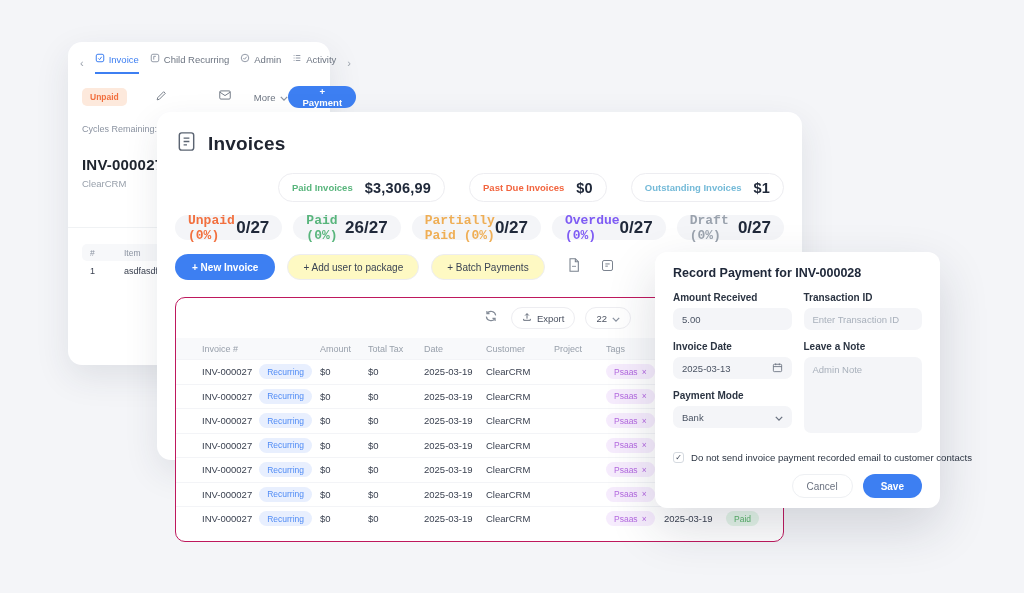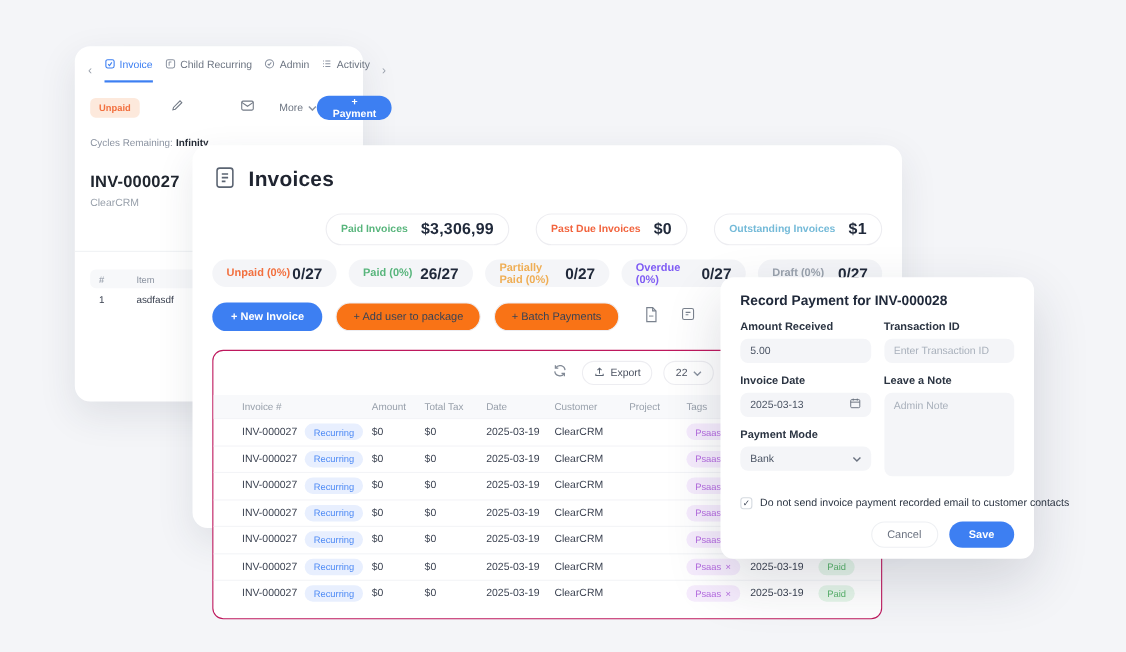--- a/index.html
+++ b/index.html
@@ -26,36 +26,36 @@
   .cycles b { color:#252b36; font-weight:700; margin-left:3px; }
   .inv-no { margin:22px 14px 0; font-size:15px; font-weight:700; color:#20262f; letter-spacing:.2px; }
   .inv-cust { margin:5px 14px 0; font-size:9.5px; color:#98a0ab; }
   .detail-divider { margin:38px 0 0; border:none; border-top:1px solid #f0f2f4; }
   .items { margin:16px 14px 0; }
   .items-head, .items-row { display:grid; grid-template-columns:34px 1fr; padding-left:8px; align-items:center; }
   .items-head { background:#f7f8fa; border-radius:5px; height:17px; font-size:8.5px; color:#8b93a1; }
   .items-row { height:19px; font-size:9px; color:#3a4150; }
 
   
-  .invoices-panel { left:175px; top:112px; width:645px; height:348px; z-index:2; border-radius:14px;margin-top:20px; }
+  .invoices-panel { left:157px; top:112px; width:645px; height:348px; z-index:2; border-radius:14px; }
   .inv-head { display:flex; align-items:center; gap:10px; padding:18px 18px 0; }
   .inv-head h1 { font-size:19px; font-weight:600; color:#1f2430; letter-spacing:.2px; }
   .stats-row { display:flex; justify-content:flex-end; gap:24px; margin:16px 18px 0; }
   .stat-pill { display:flex; align-items:center; gap:12px; height:29px; padding:0 13px; border:1px solid #ededf1; border-radius:16px; background:#fff; }
   .stat-label { font-size:9.5px; font-weight:600; }
   .stat-value { font-size:14.5px; font-weight:700; color:#20293a; letter-spacing:.2px; }
   .c-green { color:#58b57c; } .c-red { color:#f2653f; } .c-sky { color:#74bad8; }
   .c-orange { color:#f2703f; } .c-amber { color:#efae55; } .c-purple { color:#7e5bf4; } .c-gray { color:#9aa2ad; }
   .filters-row { display:flex; gap:11px; margin:13px 18px 0; }
   .filter-pill { flex:1; display:flex; align-items:center; justify-content:space-between; height:25px; padding:0 13px; background:#f4f5f8; border-radius:13px; cursor:pointer; }
-  .filter-label { font-size:10px; font-weight:600; }
-  .filter-value { font-size:14px; font-weight:700; color:#20293a; }
+  .filter-label { font-size:13px; font-weight:600;font-family:Liberation Mono, monospace; }
+  .filter-value { font-size:17px; font-weight:700; color:#20293a; }
   .actions-row { display:flex; align-items:center; gap:12px; margin:14px 18px 0; }
   .act-btn { height:26px; padding:0 17px; border-radius:13px; font-size:10px; }
-  .btn-outline { display:inline-flex; align-items:center; justify-content:center; background:#f97316; border:1px solid #ededf1; border-radius:13px; color:#3a4354; font-size:10px; font-weight:500; height:26px; padding:0 15px; cursor:pointer; font-family:inherit; }
+  .btn-outline { display:inline-flex; align-items:center; justify-content:center; background:#fef9c3; border:1px solid #ededf1; border-radius:13px; color:#3a4354; font-size:10px; font-weight:500; height:26px; padding:0 15px; cursor:pointer; font-family:inherit; }
   .tool-icon { display:inline-flex; align-items:center; justify-content:center; width:22px; height:22px; cursor:pointer; }
   .tool-icon.first { margin-left:6px; }
 
   .table-card { margin:17px 18px 0; width:609px; height:245px; border:1px solid #be185d; border-radius:10px; overflow:hidden; background:#fff; }
   .toolbar { display:flex; align-items:center; justify-content:flex-end; gap:10px; height:40px; padding-right:152px; }
   .pill-sm { display:inline-flex; align-items:center; gap:5px; height:22px; padding:0 10px; border:1px solid #ededf1; border-radius:12px; background:#fff; font-size:9.5px; color:#4a5160; cursor:pointer; font-family:inherit; }
   .grid-cols { display:grid; grid-template-columns:118px 48px 56px 62px 68px 52px 58px 62px 44px; padding-left:26px; align-items:center; }
   .thead { background:#f8f9fb; height:21px; font-size:9px; color:#98a0ab; }
   .trow { height:24.5px; border-top:1px solid #f3f4f7; font-size:9.5px; color:#3a4150; cursor:pointer; }
   .cell-invoice { display:flex; align-items:center; gap:7px; }

